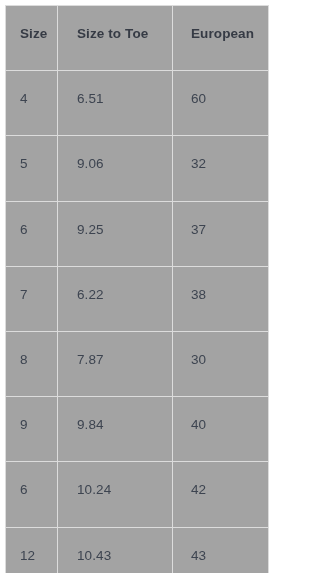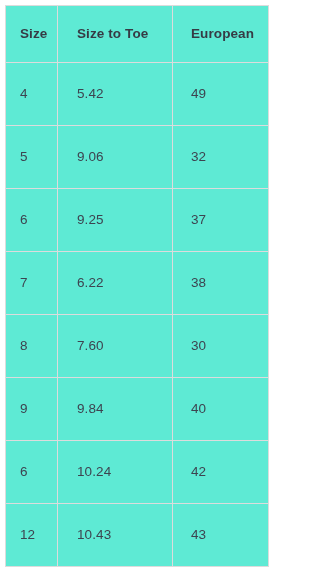--- a/index.html
+++ b/index.html
@@ -33,25 +33,25 @@
     border: 1px solid #dcdcdc;
   }
 
   table.size-table col.c-size      { width: 52px; }
   table.size-table col.c-heel      { width: 115px; }
   table.size-table col.c-european  { width: 96px; }
 
   table.size-table th,
   table.size-table td {
     border: 1px solid #dcdcdc;
-    padding: 0 0 0 14px;
+    padding: 0 0 8px 14px;
     text-align: left;
     vertical-align: middle;
     height: 56.2px;
-    background: #5eead4;
+    background: #a3a3a3;
     font-size: 13.5px;
     line-height: 1.2;
     white-space: nowrap;
   }
 
   table.size-table th {
     color: #363b45;
     font-weight: 700;
     letter-spacing: 0.1px;
   }
@@ -81,41 +81,41 @@
     <thead>
       <tr>
         <th class="h-size">Size</th>
         <th class="h-heel">Size to Toe</th>
         <th class="h-european">European</th>
       </tr>
     </thead>
     <tbody>
       <tr>
         <td class="d-size">4</td>
-        <td class="d-heel">5.42</td>
-        <td class="d-european">49</td>
+        <td class="d-heel">6.51</td>
+        <td class="d-european">60</td>
       </tr>
       <tr>
         <td class="d-size">5</td>
         <td class="d-heel">9.06</td>
         <td class="d-european">32</td>
       </tr>
       <tr>
         <td class="d-size">6</td>
         <td class="d-heel">9.25</td>
         <td class="d-european">37</td>
       </tr>
       <tr>
         <td class="d-size">7</td>
         <td class="d-heel">6.22</td>
         <td class="d-european">38</td>
       </tr>
       <tr>
         <td class="d-size">8</td>
-        <td class="d-heel">7.60</td>
+        <td class="d-heel">7.87</td>
         <td class="d-european">30</td>
       </tr>
       <tr>
         <td class="d-size">9</td>
         <td class="d-heel">9.84</td>
         <td class="d-european">40</td>
       </tr>
       <tr>
         <td class="d-size">6</td>
         <td class="d-heel">10.24</td>

